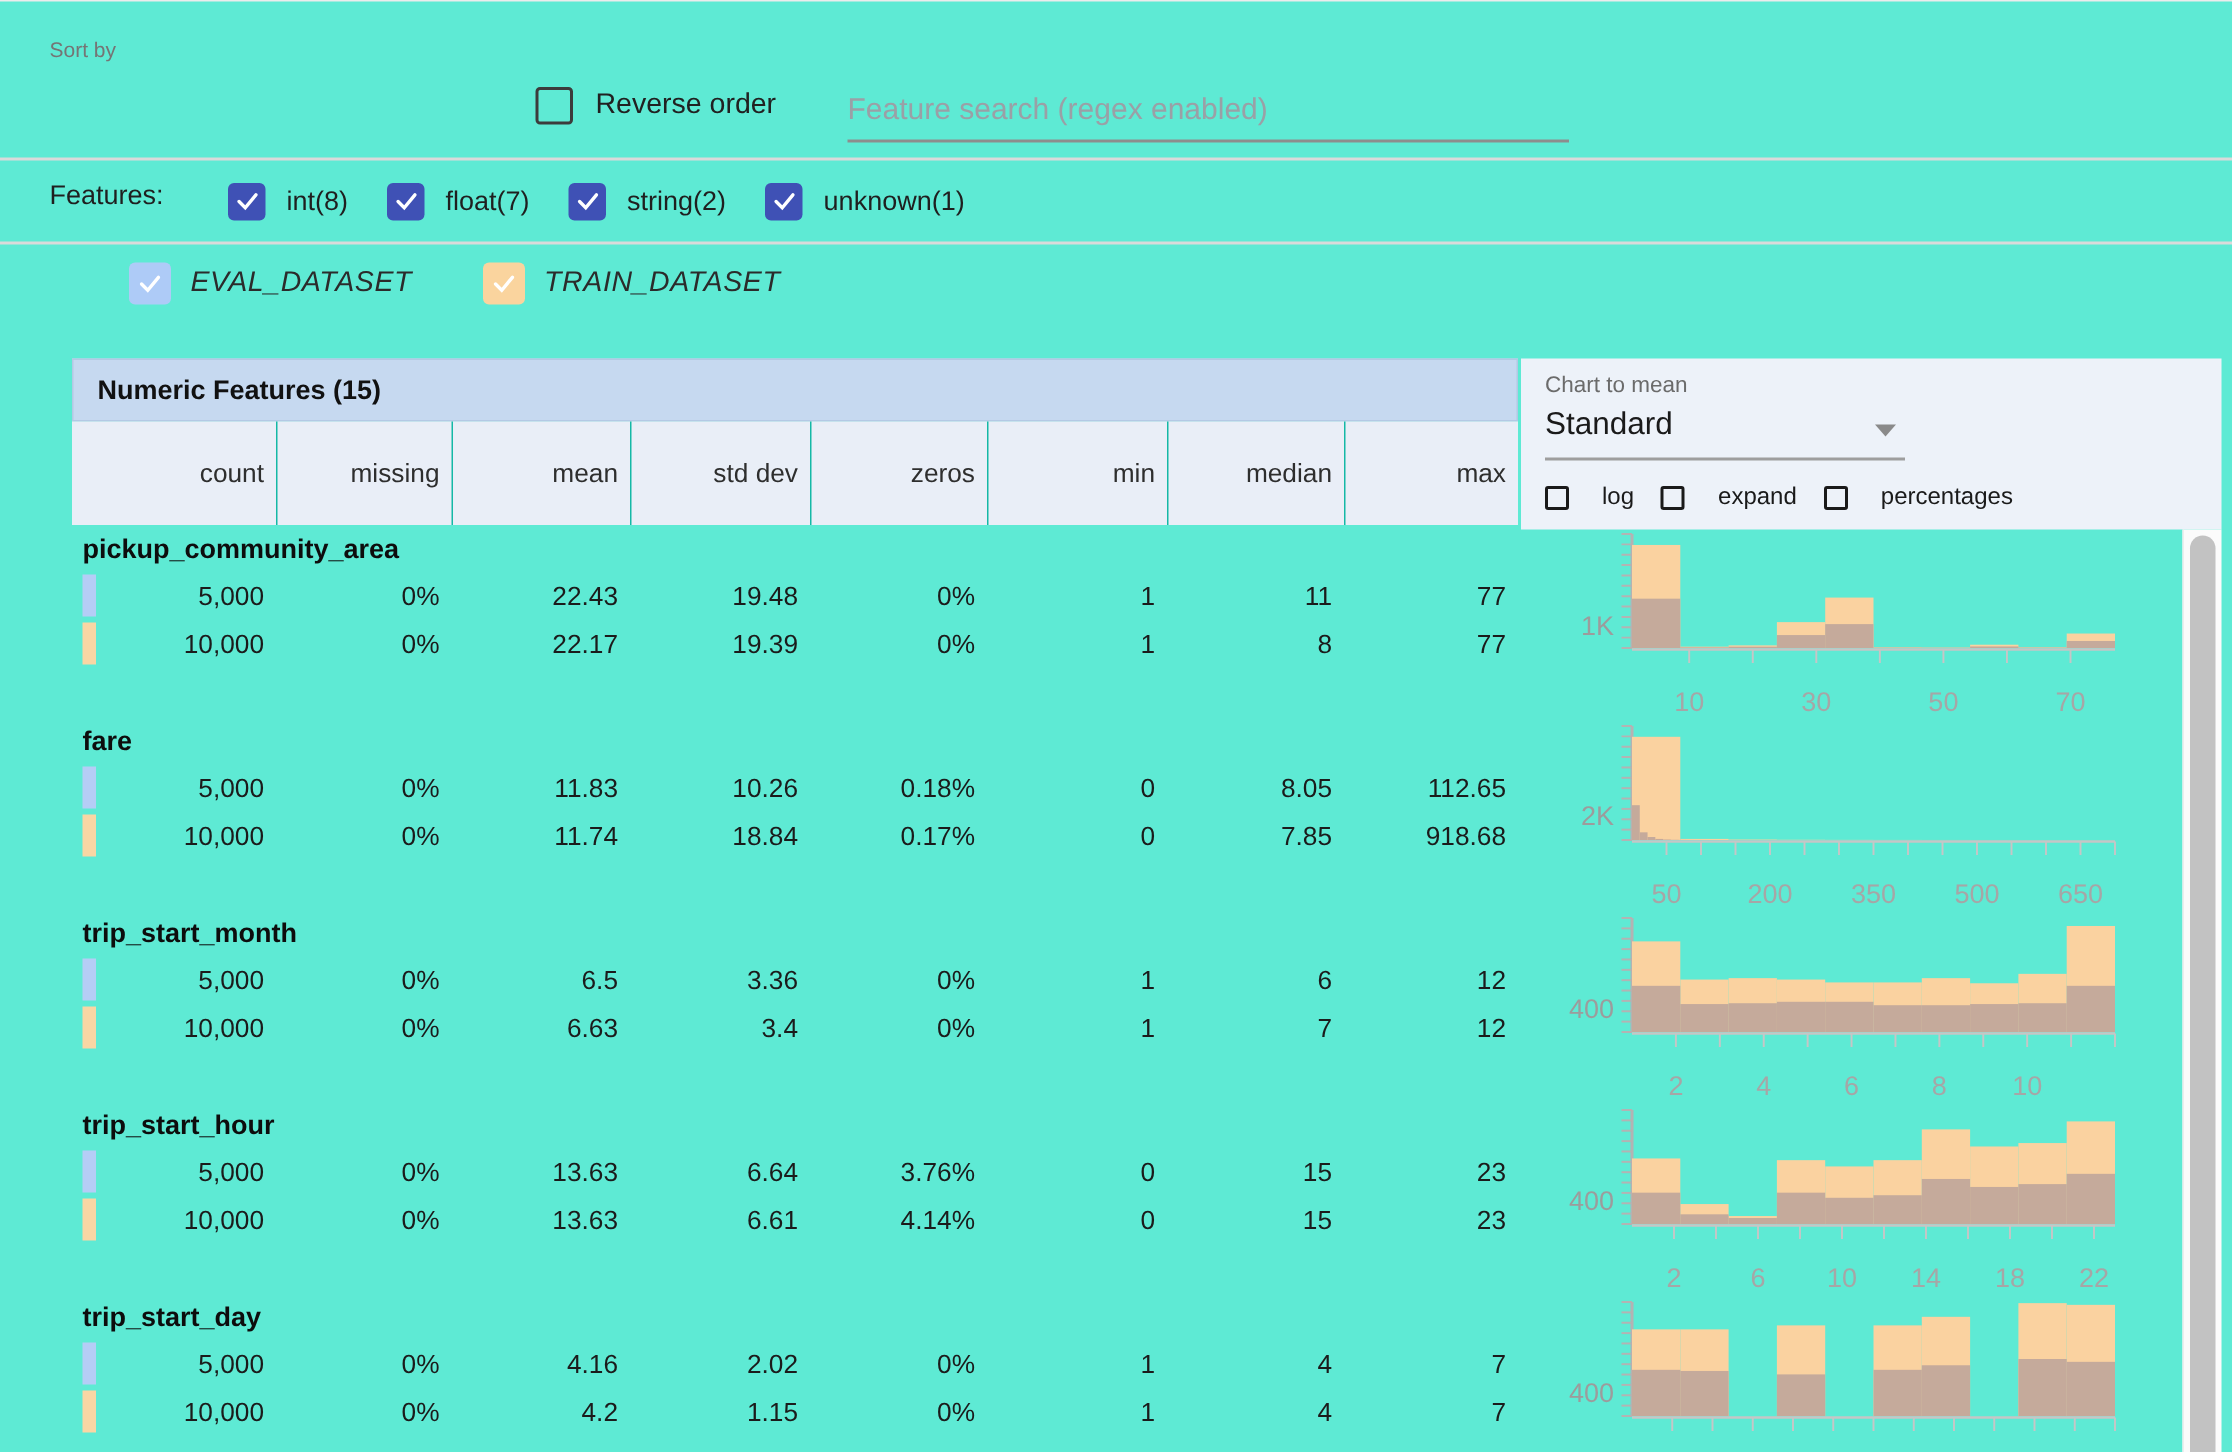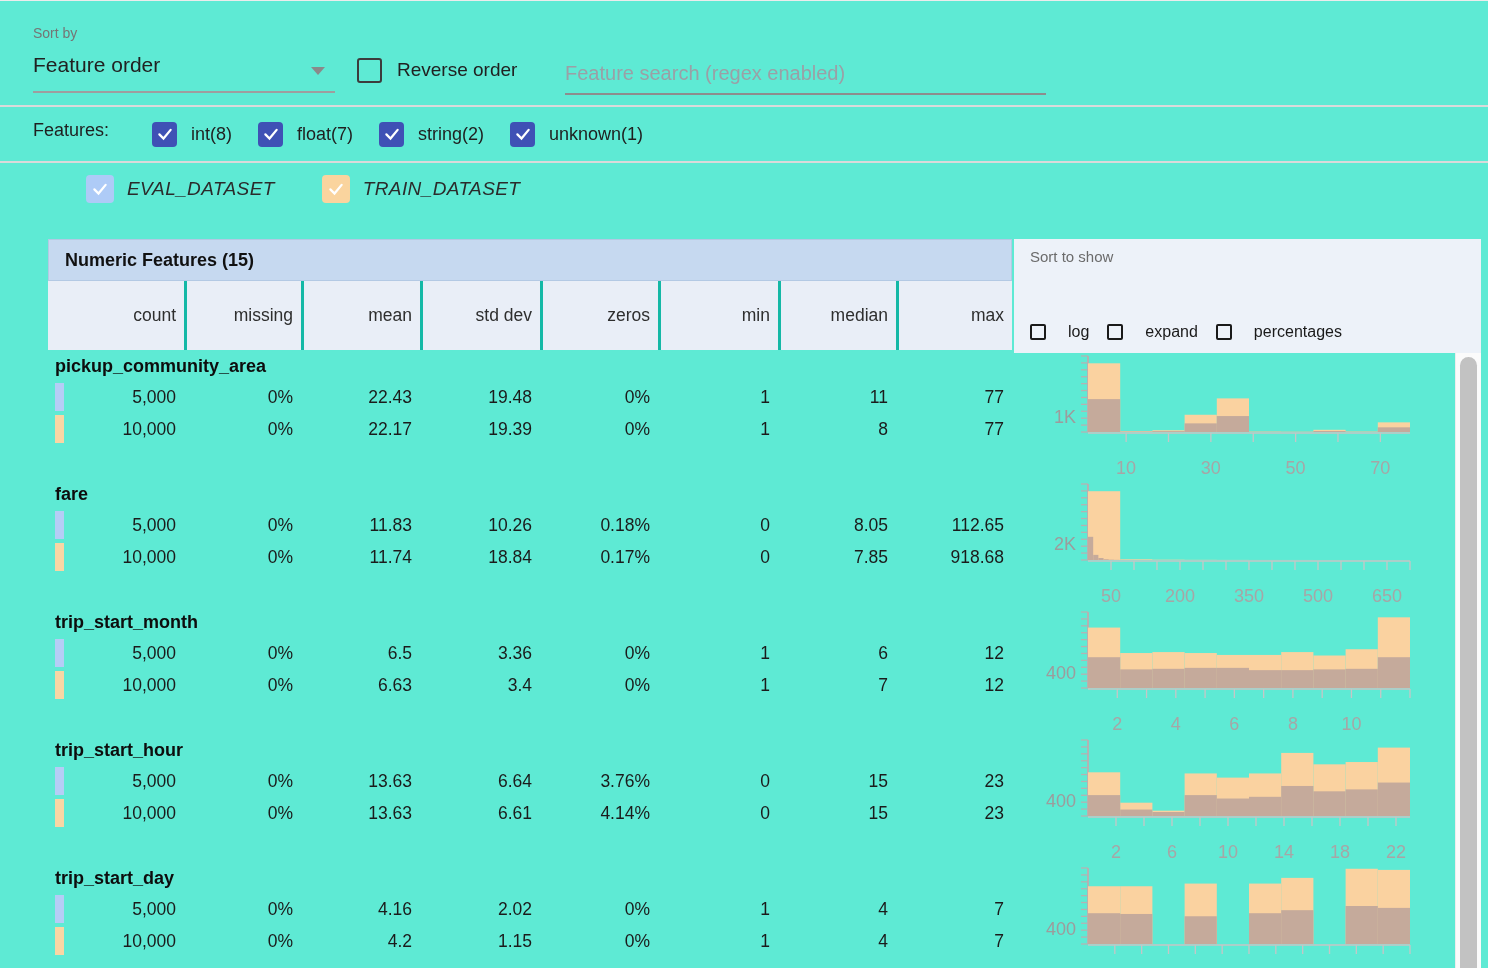--- a/index.html
+++ b/index.html
@@ -59,21 +59,21 @@
   .chart-cb-row { position:absolute; left:16px; top:84px; display:flex; gap:18px; align-items:center; }
   .chart-cb-item { display:flex; align-items:center;gap:18px; }
   .cb-small { width:16px; height:16px; border:2px solid #1a1a1a; border-radius:2px; background:transparent; cursor:pointer; flex:none; }
   .chart-cb-label { margin-left:4px; font-size:16px; color:#1a1a1a; }
 
   .col-header {
     position:absolute; left:48px; top:280px; width:964px; height:69px;
     background:#e9eef7; display:grid;
     grid-template-columns:136px 117px 119px 120px 118px 120px 118px 116px;
   }
-  .col-header .cell { border-left:3px solid #14b8a6; font-size:17.5px; color:#2e2e2e; }
+  .col-header .cell { border-left:1px solid #14b8a6; font-size:17.5px; color:#2e2e2e; }
   .col-header .cell:first-child { border-left:none; }
   .cell { display:flex; align-items:center; justify-content:flex-end; padding-right:8px; }
 
   
   #feature-rows { position:absolute; left:48px; top:349px; width:1398px; height:619px; overflow:hidden; }
   .feature-block { position:relative; height:128px; }
   .feature-name { position:absolute; left:7px; top:6px; font-size:18px; font-weight:bold; color:#0d0d0d; }
   .stat-row {
     position:absolute; left:0; width:964px; height:28px; display:grid;
     grid-template-columns:136px 117px 119px 120px 118px 120px 118px 116px;
@@ -86,25 +86,20 @@
   
   .scroll-track { position:absolute; left:1455px; top:352px; width:26px; height:616px; background:#fbfbfb; border-left:1px solid #ededed; overflow:hidden; }
   .scroll-thumb { position:absolute; left:4px; top:4px; width:17px; height:660px; background:#c2c2c2; border-radius:9px; cursor:pointer; }
 </style>
 </head>
 <body>
 
 <div class="app">
 
   <div class="sortby-label">Sort by</div>
-  <div class="sortby-select">
-    <span class="sortby-value">Feature order</span>
-    <span class="dd-arrow"></span>
-    <span class="select-underline"></span>
-  </div>
   <div class="cb-outline reverse-box"></div>
   <div class="reverse-label">Reverse order</div>
   <input class="search-input" type="text" placeholder="Feature search (regex enabled)" style="">
   <div class="hr" style="top:104px"></div>
 
   <div class="features-label">Features:</div>
   <div class="filters" id="filters">
       <div class="filter-item">
         <span class="cb-filled" style="background: rgb(63, 81, 181);">
           <svg width="18" height="18" viewBox="0 0 24 24">
@@ -156,21 +151,26 @@
           </svg>
         </span>
         <span class="legend-label">TRAIN_DATASET</span>
       </div>
     </div>
 
   <div class="title-band">
     <span>Numeric Features (15)</span>
   </div>
   <div class="chart-panel">
-    <div class="chart-show-label">Sort to show</div>
+    <div class="chart-show-label">Chart to mean</div>
+    <div class="chart-show-select">
+      <span class="chart-show-value">Standard</span>
+      <span class="dd-arrow"></span>
+      <span class="select-underline"></span>
+    </div>
     <div class="chart-cb-row" id="chart-cbs">
         <div class="chart-cb-item">
           <span class="cb-small"></span>
           <span class="chart-cb-label">log</span>
         </div>
         <div class="chart-cb-item">
           <span class="cb-small"></span>
           <span class="chart-cb-label">expand</span>
         </div>
         <div class="chart-cb-item">

